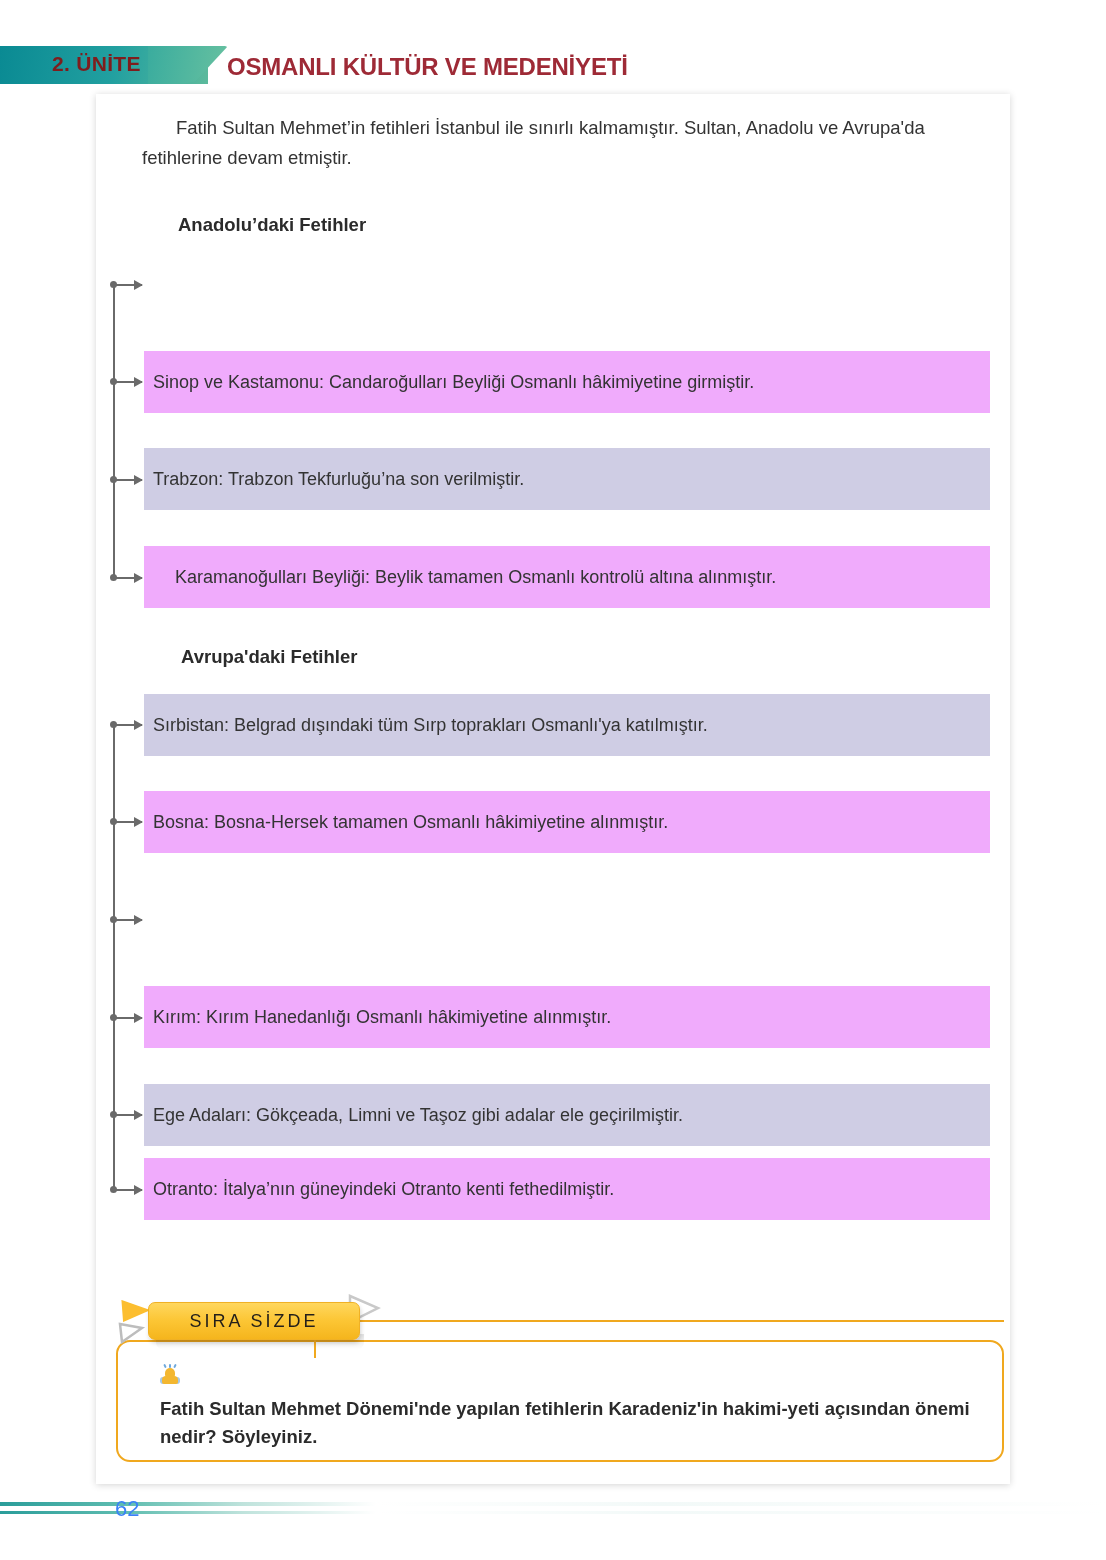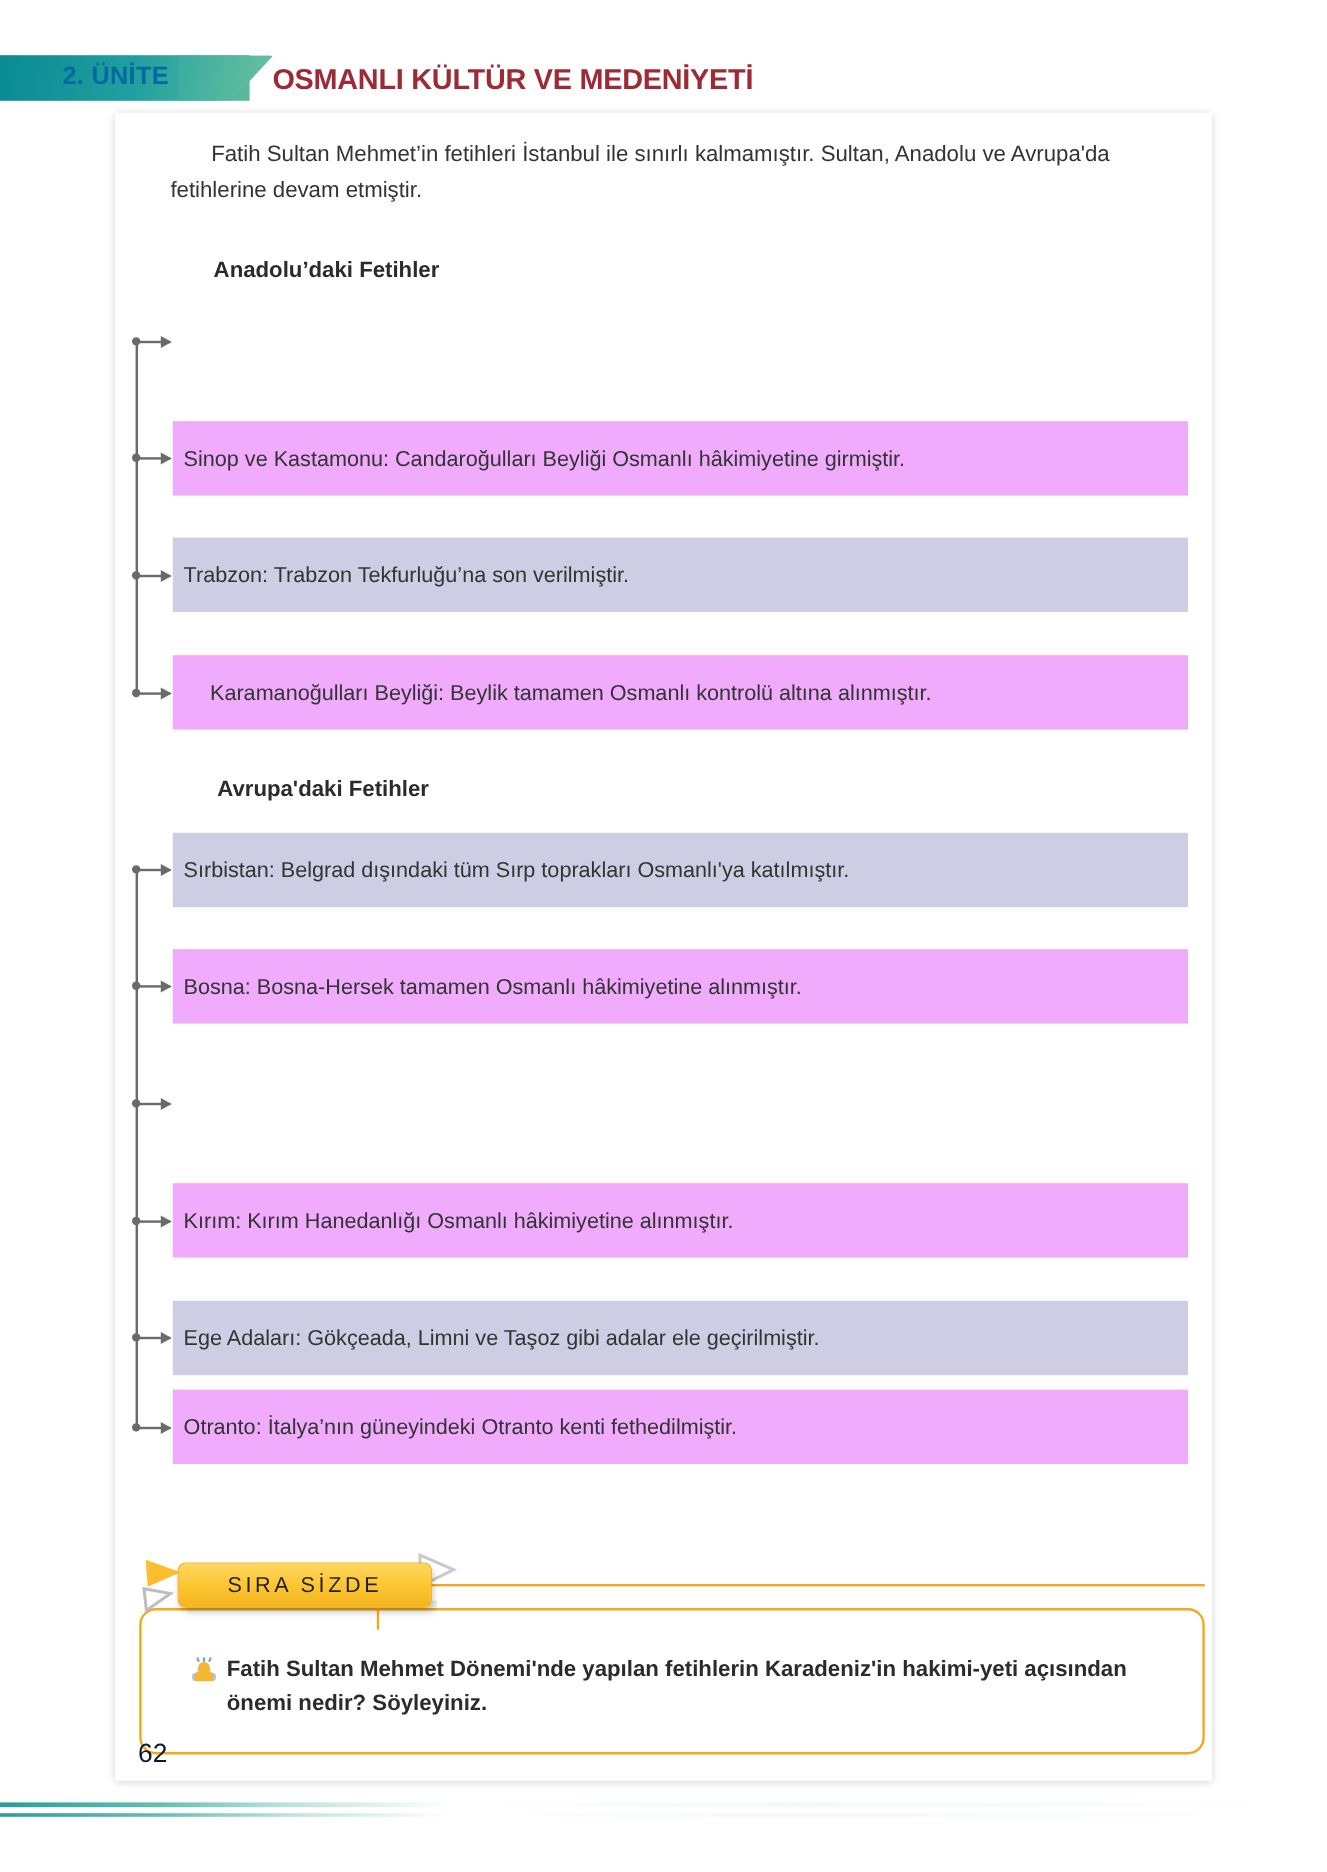--- a/index.html
+++ b/index.html
@@ -37,21 +37,21 @@
     width: 80px; height: 38px;
     background: linear-gradient(100deg, #3aac9e 0%, #68c1a0 100%);
     border-bottom-right-radius: 60px 38px;
     border-top-right-radius: 4px;
     clip-path: polygon(0 0, 100% 0, 56% 100%, 0 100%);
   }
   .unit-tab-label {
     position: absolute;
     left: 52px; top: 52px;
     z-index: 5;
-    color: #0369a1;
+    color: #7f1d1d;
     font-size: 21px;
     font-weight: bold;
     letter-spacing: .3px;
     white-space: nowrap;
   }
   .header-title {
     position: absolute;
     left: 227px; top: 53px;
     color: #9e2a36;
     font-size: 24px;
@@ -207,24 +207,25 @@
   .qbox {
     position: absolute;
     left: 20px; top: 1246px;
     width: 888px; height: 122px;
     border: 2px solid #f0a81e;
     border-radius: 14px;
     background: #ffffff;
   }
   .qbox-inner {
     position: absolute;
-    left: 42px; top: 35px;
+    left: 42px; top: 18px;
     width: 820px;
     display: flex;
     gap: 9px;
+    flex-direction: column;
   }
   .q-icon {
     flex: 0 0 auto;
     width: 20px; height: 22px;
     position: relative;
     margin-top: 4px;
   }
   .q-icon .head {
     position: absolute;
     left: 5px; top: 4px;
@@ -279,23 +280,23 @@
     position: absolute;
     left: 0;
     width: 1106px;
     height: 4px;
     background: linear-gradient(90deg, #2a9d9a 0%, #63bfb2 12%, #bfe3dc 22%, #ffffff 34%, #f2f9f8 60%, #ffffff 100%);
   }
   .fl.a { top: 0; }
   .fl.b { top: 9px; height: 3px; }
   .page-num {
     position: absolute;
-    left: 115px; top: 1448px;
+    left: 115px; top: 1496px;
     font-size: 22px;
-    color: #0f172a;
+    color: #3b82f6;
   }
 </style>
 </head>
 <body>
 
 <div class="header">
   <div class="unit-tab"></div>
   <div class="unit-tab-curve"></div>
   <div class="unit-tab-label">2. ÜNİTE</div>
   <div class="header-title">OSMANLI KÜLTÜR VE MEDENİYETİ</div>

